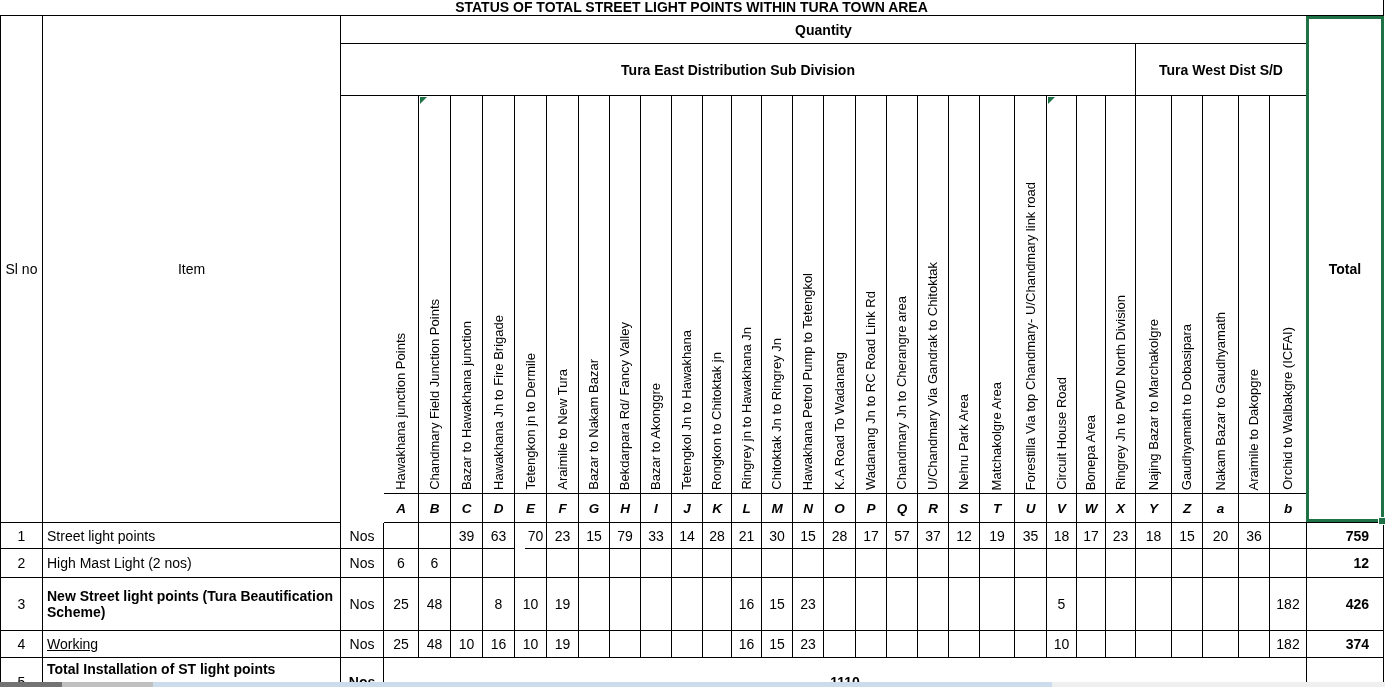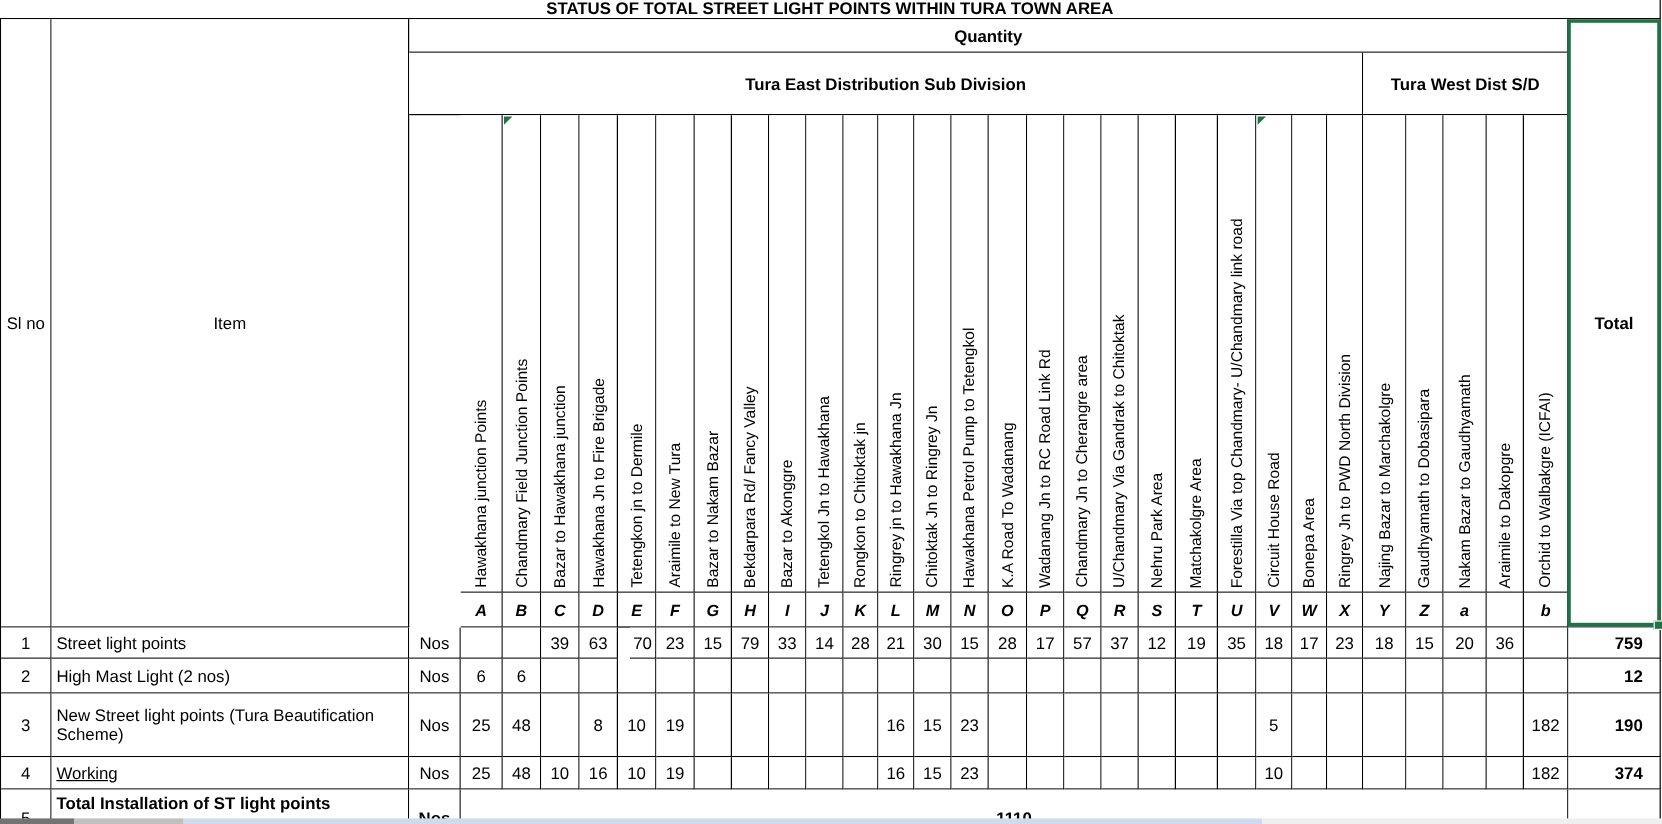--- a/index.html
+++ b/index.html
@@ -220,21 +220,21 @@
     <div class="c" style="grid-area: 6 / 25;"></div>
     <div class="c" style="grid-area: 6 / 26;"></div>
     <div class="c" style="grid-area: 6 / 27;"></div>
     <div class="c" style="grid-area: 6 / 28;"></div>
     <div class="c" style="grid-area: 6 / 29;"></div>
     <div class="c" style="grid-area: 6 / 30;"></div>
     <div class="c" style="grid-area: 6 / 31;"></div>
     <div class="c" style="grid-area: 6 / 32;"></div>
     <div class="c b right" style="grid-area: 6 / 33;">12</div>
     <div class="c" style="grid-area: 7 / 1;">3</div>
-    <div class="c left" style="grid-area: 7 / 2;">New Street light points (Tura Beautification Scheme)</div>
+    <div class="c left" style="grid-area: 7 / 2; font-weight: bold;">New Street light points (Tura Beautification Scheme)</div>
     <div class="c" style="grid-area: 7 / 3;">Nos</div>
     <div class="c" style="grid-area: 7 / 4;">25</div>
     <div class="c" style="grid-area: 7 / 5;">48</div>
     <div class="c" style="grid-area: 7 / 6;"></div>
     <div class="c" style="grid-area: 7 / 7;">8</div>
     <div class="c" style="grid-area: 7 / 8;">10</div>
     <div class="c" style="grid-area: 7 / 9;">19</div>
     <div class="c" style="grid-area: 7 / 10;"></div>
     <div class="c" style="grid-area: 7 / 11;"></div>
     <div class="c" style="grid-area: 7 / 12;"></div>
@@ -251,21 +251,21 @@
     <div class="c" style="grid-area: 7 / 23;"></div>
     <div class="c" style="grid-area: 7 / 24;"></div>
     <div class="c" style="grid-area: 7 / 25;">5</div>
     <div class="c" style="grid-area: 7 / 26;"></div>
     <div class="c" style="grid-area: 7 / 27;"></div>
     <div class="c" style="grid-area: 7 / 28;"></div>
     <div class="c" style="grid-area: 7 / 29;"></div>
     <div class="c" style="grid-area: 7 / 30;"></div>
     <div class="c" style="grid-area: 7 / 31;"></div>
     <div class="c" style="grid-area: 7 / 32;">182</div>
-    <div class="c b right" style="grid-area: 7 / 33;">190</div>
+    <div class="c b right" style="grid-area: 7 / 33;">426</div>
     <div class="c" style="grid-area: 8 / 1;">4</div>
     <div class="c left" style="grid-area: 8 / 2; text-decoration: underline;">Working</div>
     <div class="c" style="grid-area: 8 / 3;">Nos</div>
     <div class="c" style="grid-area: 8 / 4;">25</div>
     <div class="c" style="grid-area: 8 / 5;">48</div>
     <div class="c" style="grid-area: 8 / 6;">10</div>
     <div class="c" style="grid-area: 8 / 7;">16</div>
     <div class="c" style="grid-area: 8 / 8;">10</div>
     <div class="c" style="grid-area: 8 / 9;">19</div>
     <div class="c" style="grid-area: 8 / 10;"></div>

